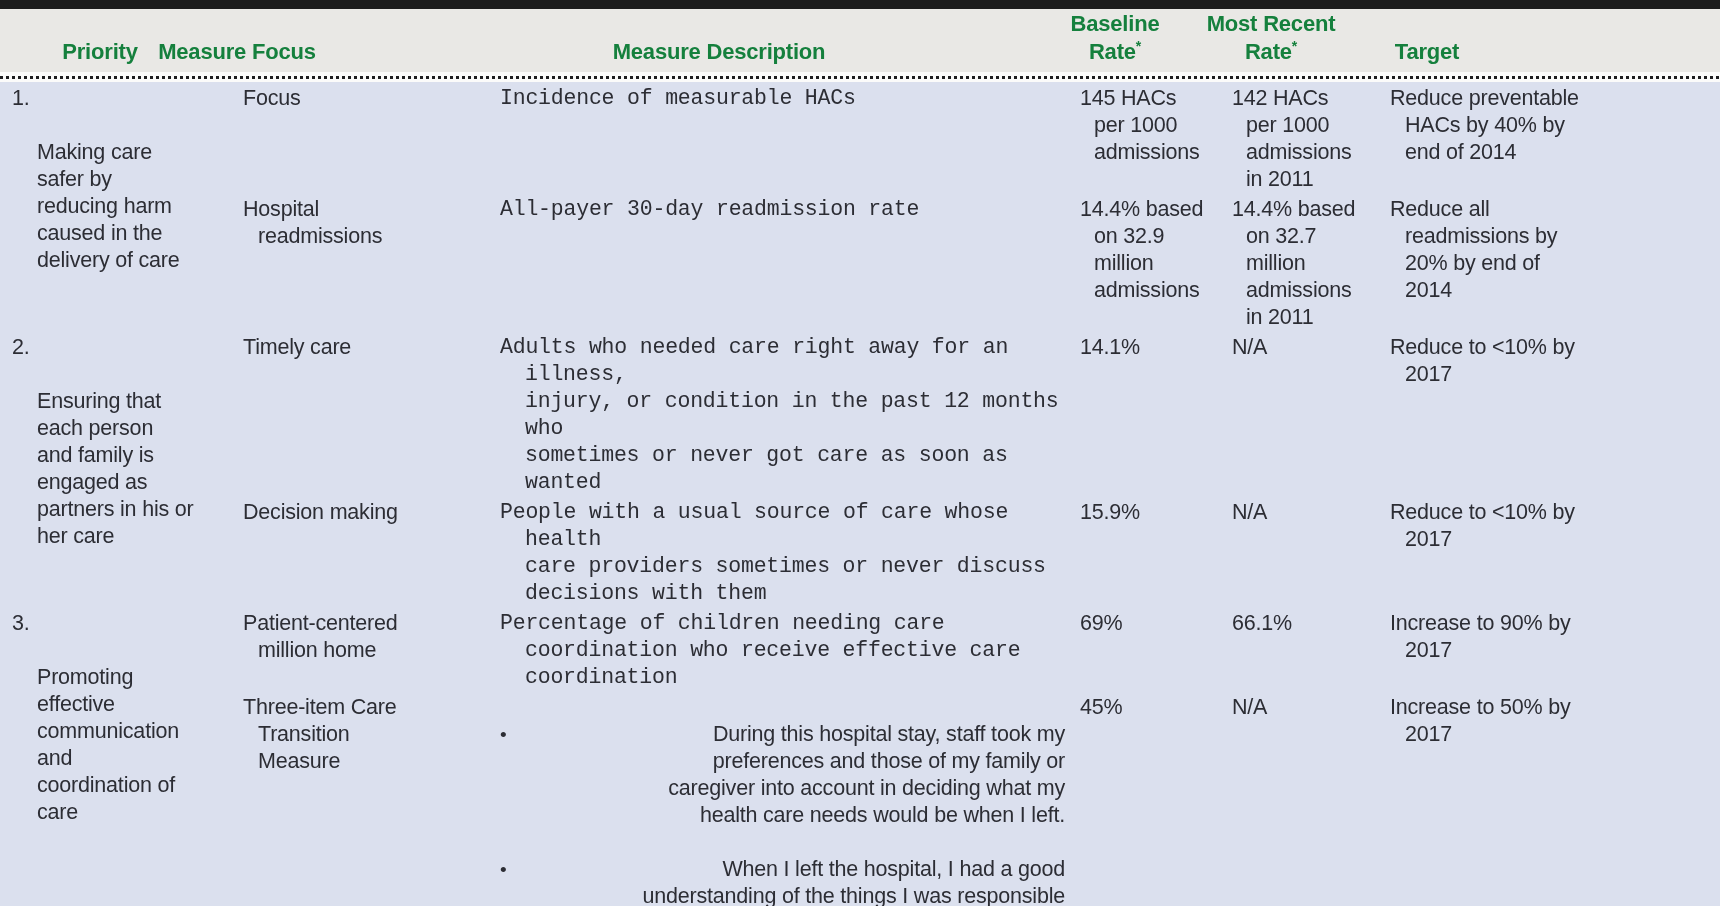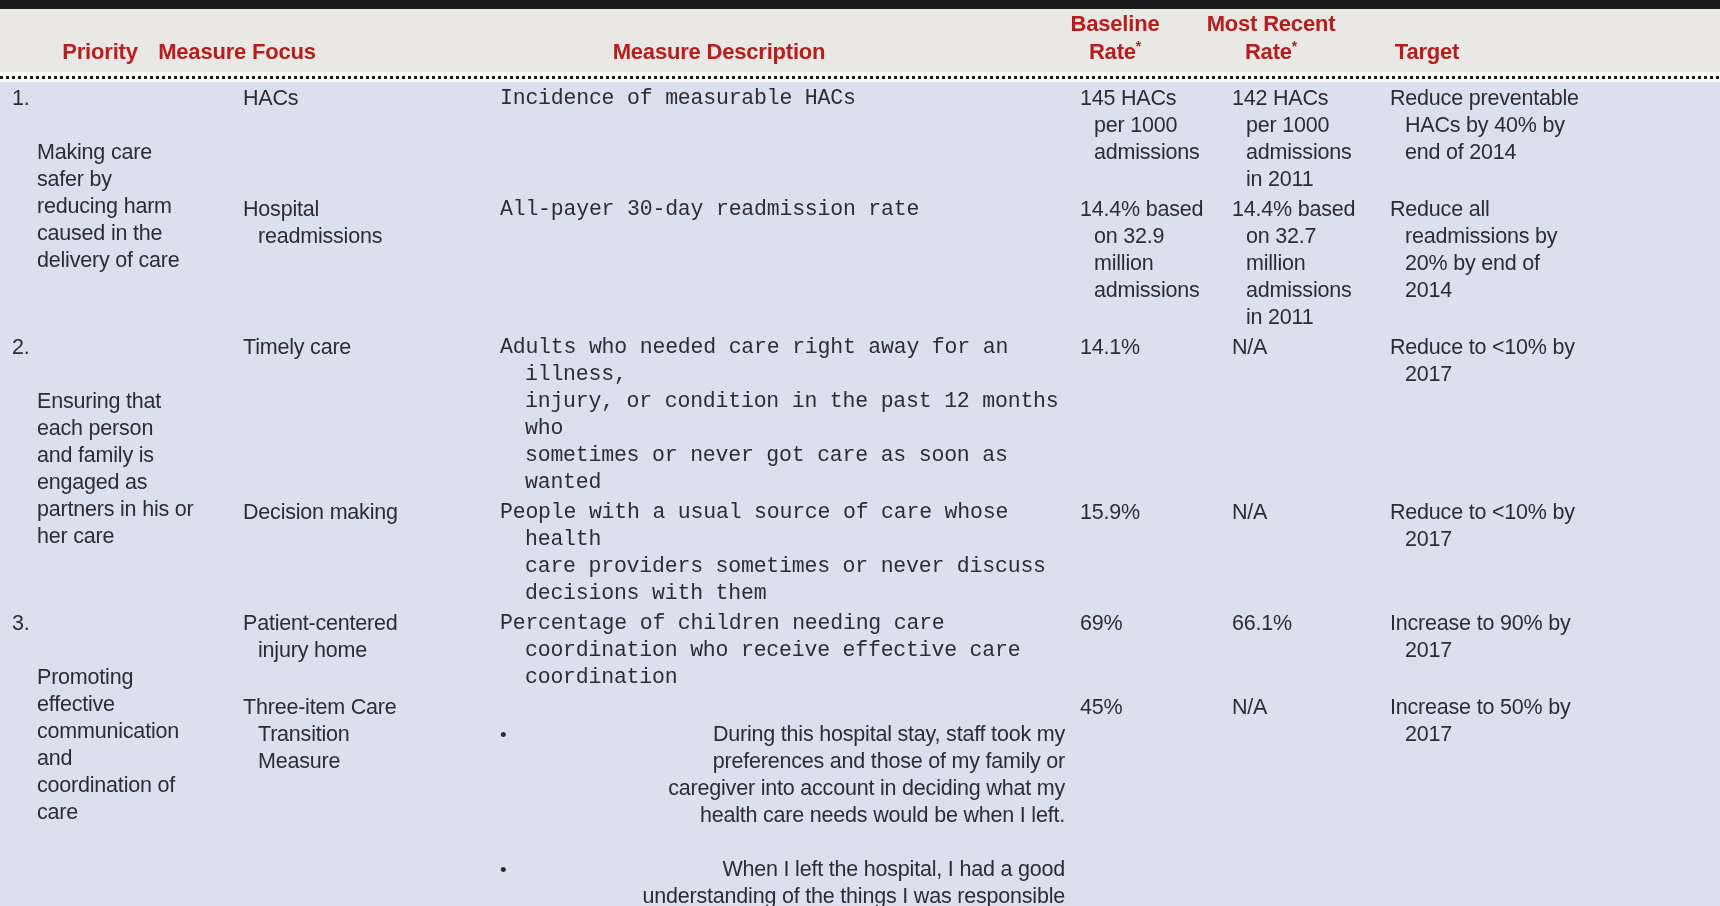--- a/index.html
+++ b/index.html
@@ -12,21 +12,21 @@
   }
   
   .top-rule{position:absolute;top:0;left:0;width:1720px;height:9px;background:#1c1c1c;}
   
   .thead{
     position:absolute;top:9px;left:0;width:1720px;height:63px;
     background:#e9e8e5;
   }
   .hlabel{
     position:absolute;bottom:6px;transform:translateX(-50%);
-    color:#b91c1c;font-weight:bold;font-size:22px;line-height:28px;
+    color:#15803d;font-weight:bold;font-size:22px;line-height:28px;
     text-align:center;white-space:pre-line;letter-spacing:-0.2px;
   }
   .hlabel sup{font-size:14px;line-height:0;}
   
   .divider{
     position:absolute;top:72px;left:0;width:1720px;height:10px;background:#fbfbfa;
   }
   .divider .dots{
     height:3px;margin-top:4px;
     background:repeating-linear-gradient(to right,#1d1d1f 0 3px,#fbfbfa 3px 6px);
@@ -91,21 +91,21 @@
       <tbody>
           <tr style="height:108px">
         <td class="c-priority" rowspan="2">
           <span class="pnum">1.</span>
           <span class="ptext">Making care
 safer by
 reducing harm
 caused in the
 delivery of care</span>
         </td>
-        <td class="c-focus">HACs</td>
+        <td class="c-focus">Focus</td>
         <td class="c-desc">Incidence of measurable HACs</td>
         <td class="c-base">145 HACs
 per 1000
 admissions</td>
         <td class="c-recent">142 HACs
 per 1000
 admissions
 in 2011</td>
         <td class="c-target">Reduce preventable
 HACs by 40% by
@@ -164,21 +164,21 @@
         <td class="c-priority" rowspan="2">
           <span class="pnum">3.</span>
           <span class="ptext">Promoting
 effective
 communication
 and
 coordination of
 care</span>
         </td>
         <td class="c-focus">Patient-centered
-injury home</td>
+million home</td>
         <td class="c-desc">Percentage of children needing care
 coordination who receive effective care
 coordination</td>
         <td class="c-base">69%</td>
         <td class="c-recent">66.1%</td>
         <td class="c-target">Increase to 90% by
 2017</td>
       </tr>
       <tr>
         <td class="c-focus">Three-item Care

